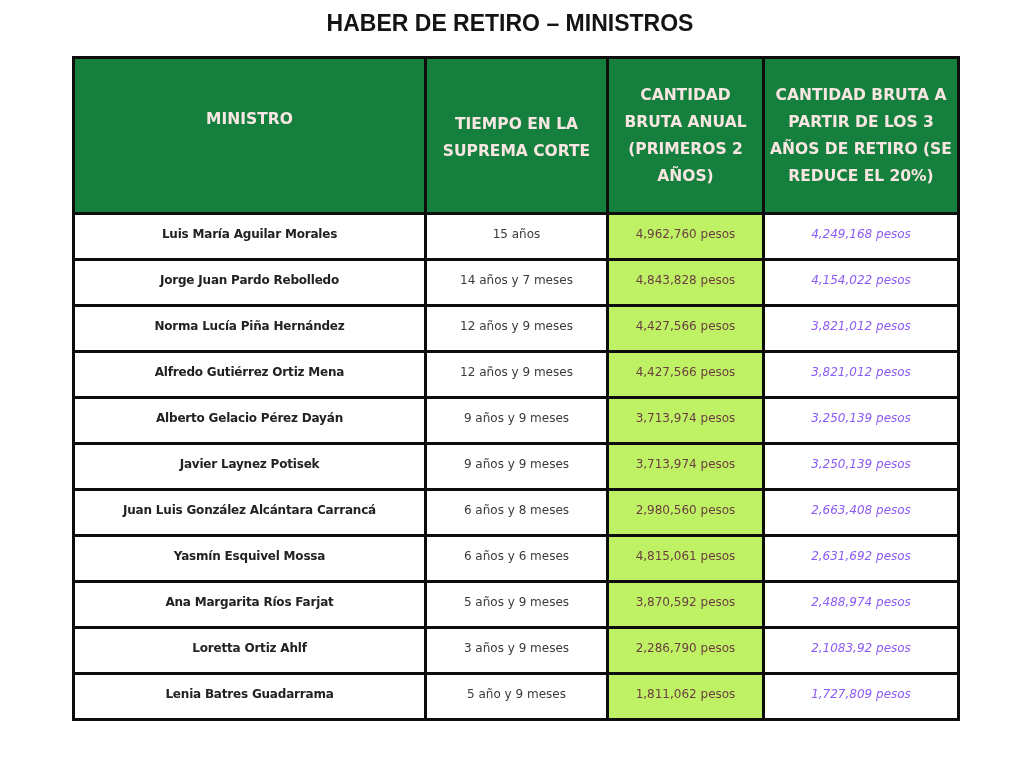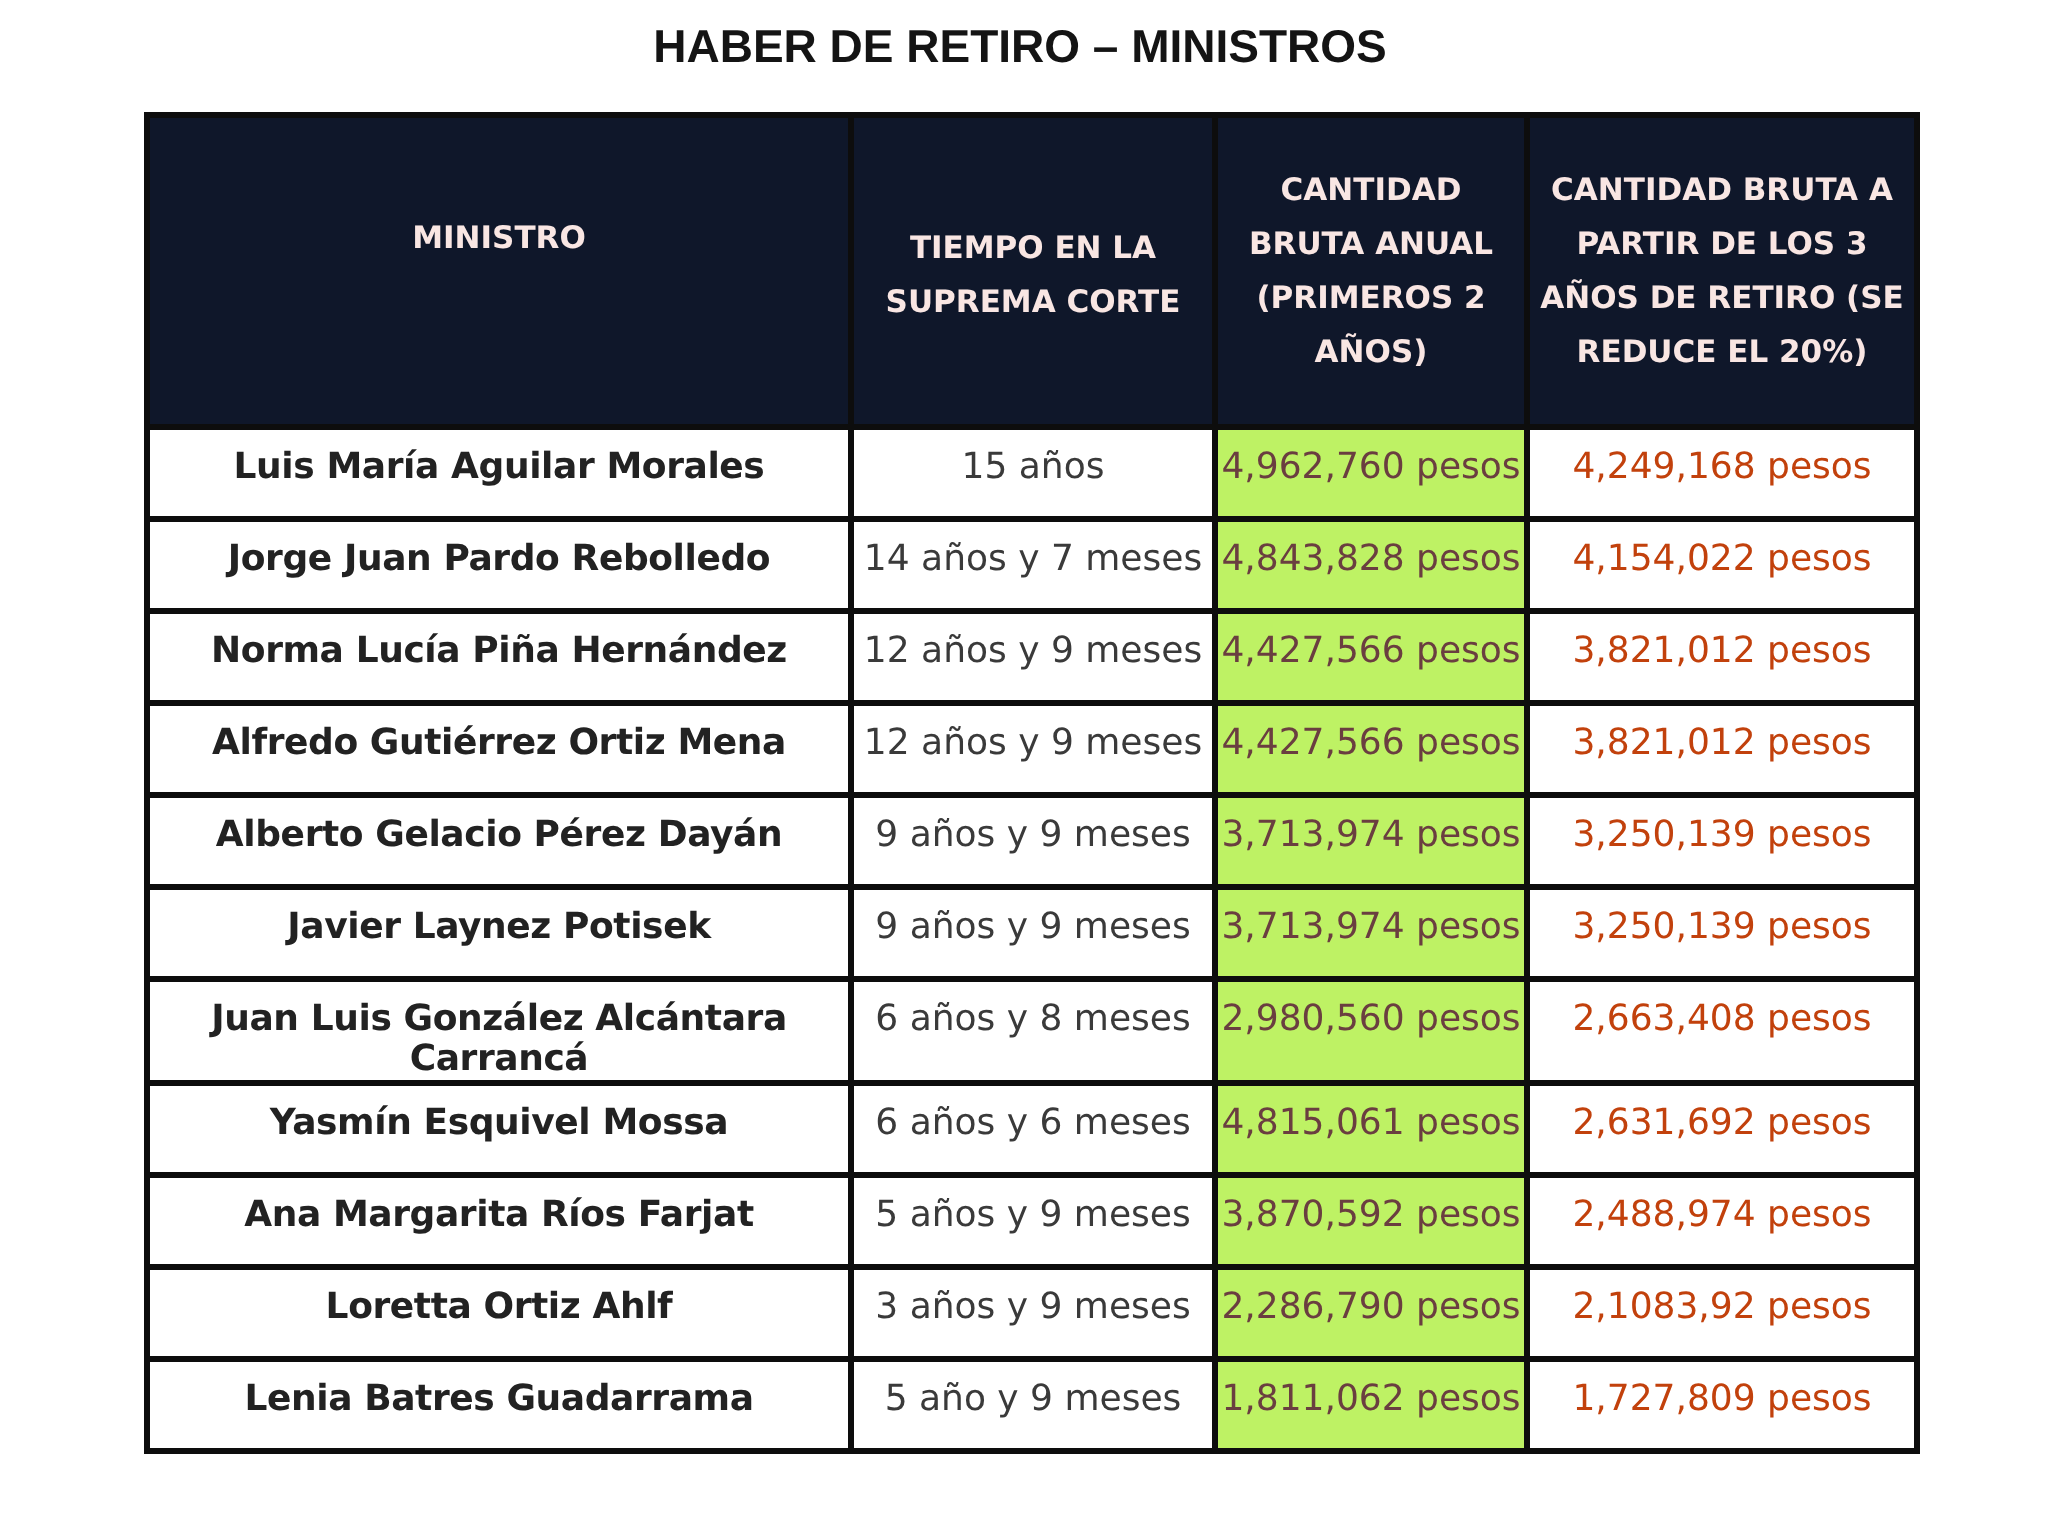--- a/index.html
+++ b/index.html
@@ -35,56 +35,57 @@
     border-collapse: collapse;
     table-layout: fixed;
   }
   table.retiro th, table.retiro td {
     border: 3px solid #0d0d0d;
     text-align: center;
     padding: 0;
     font-family: "DejaVu Sans", sans-serif;
   }
   table.retiro th {
-    background: #0f172a;
+    background: #15803d;
     color: #f9e6e3;
     font-weight: bold;
     font-size: 15.5px;
     line-height: 27px;
     height: 121px;
     vertical-align: middle;
   }
   table.retiro th.col-min { border-right-color: #e8c4c0; border-right-width: 2px; }
   table.retiro th.col-ministro { padding-bottom: 32px; }
   table.retiro th.col-tiempo { padding-top: 4px; }
   table.retiro td {
     height: 46px;
     vertical-align: top;
     padding-top: 9px;
-    font-size: 18px;
+    font-size: 12px;
     line-height: 20px;
     box-sizing: border-box;
   }
   td.name-cell {
     font-weight: bold;
     color: #222222;
     font-size: 15.5px;
     letter-spacing: -0.2px;
   }
   td.tiempo-cell {
     color: #3a3a3a;
     font-size: 16px;
   }
   td.anual-cell {
     background: #bef264;
     color: #6a3e40;
   }
   td.reduc-cell {
-    color: #c2410c;
+    color: #8b5cf6;
     background: #ffffff;
+    font-style: italic;
   }
 </style>
 </head>
 <body>
 
 <div class="page-title">HABER DE RETIRO – MINISTROS</div>
 
 <table class="retiro">
   <colgroup>
     <col style="width:352px">

